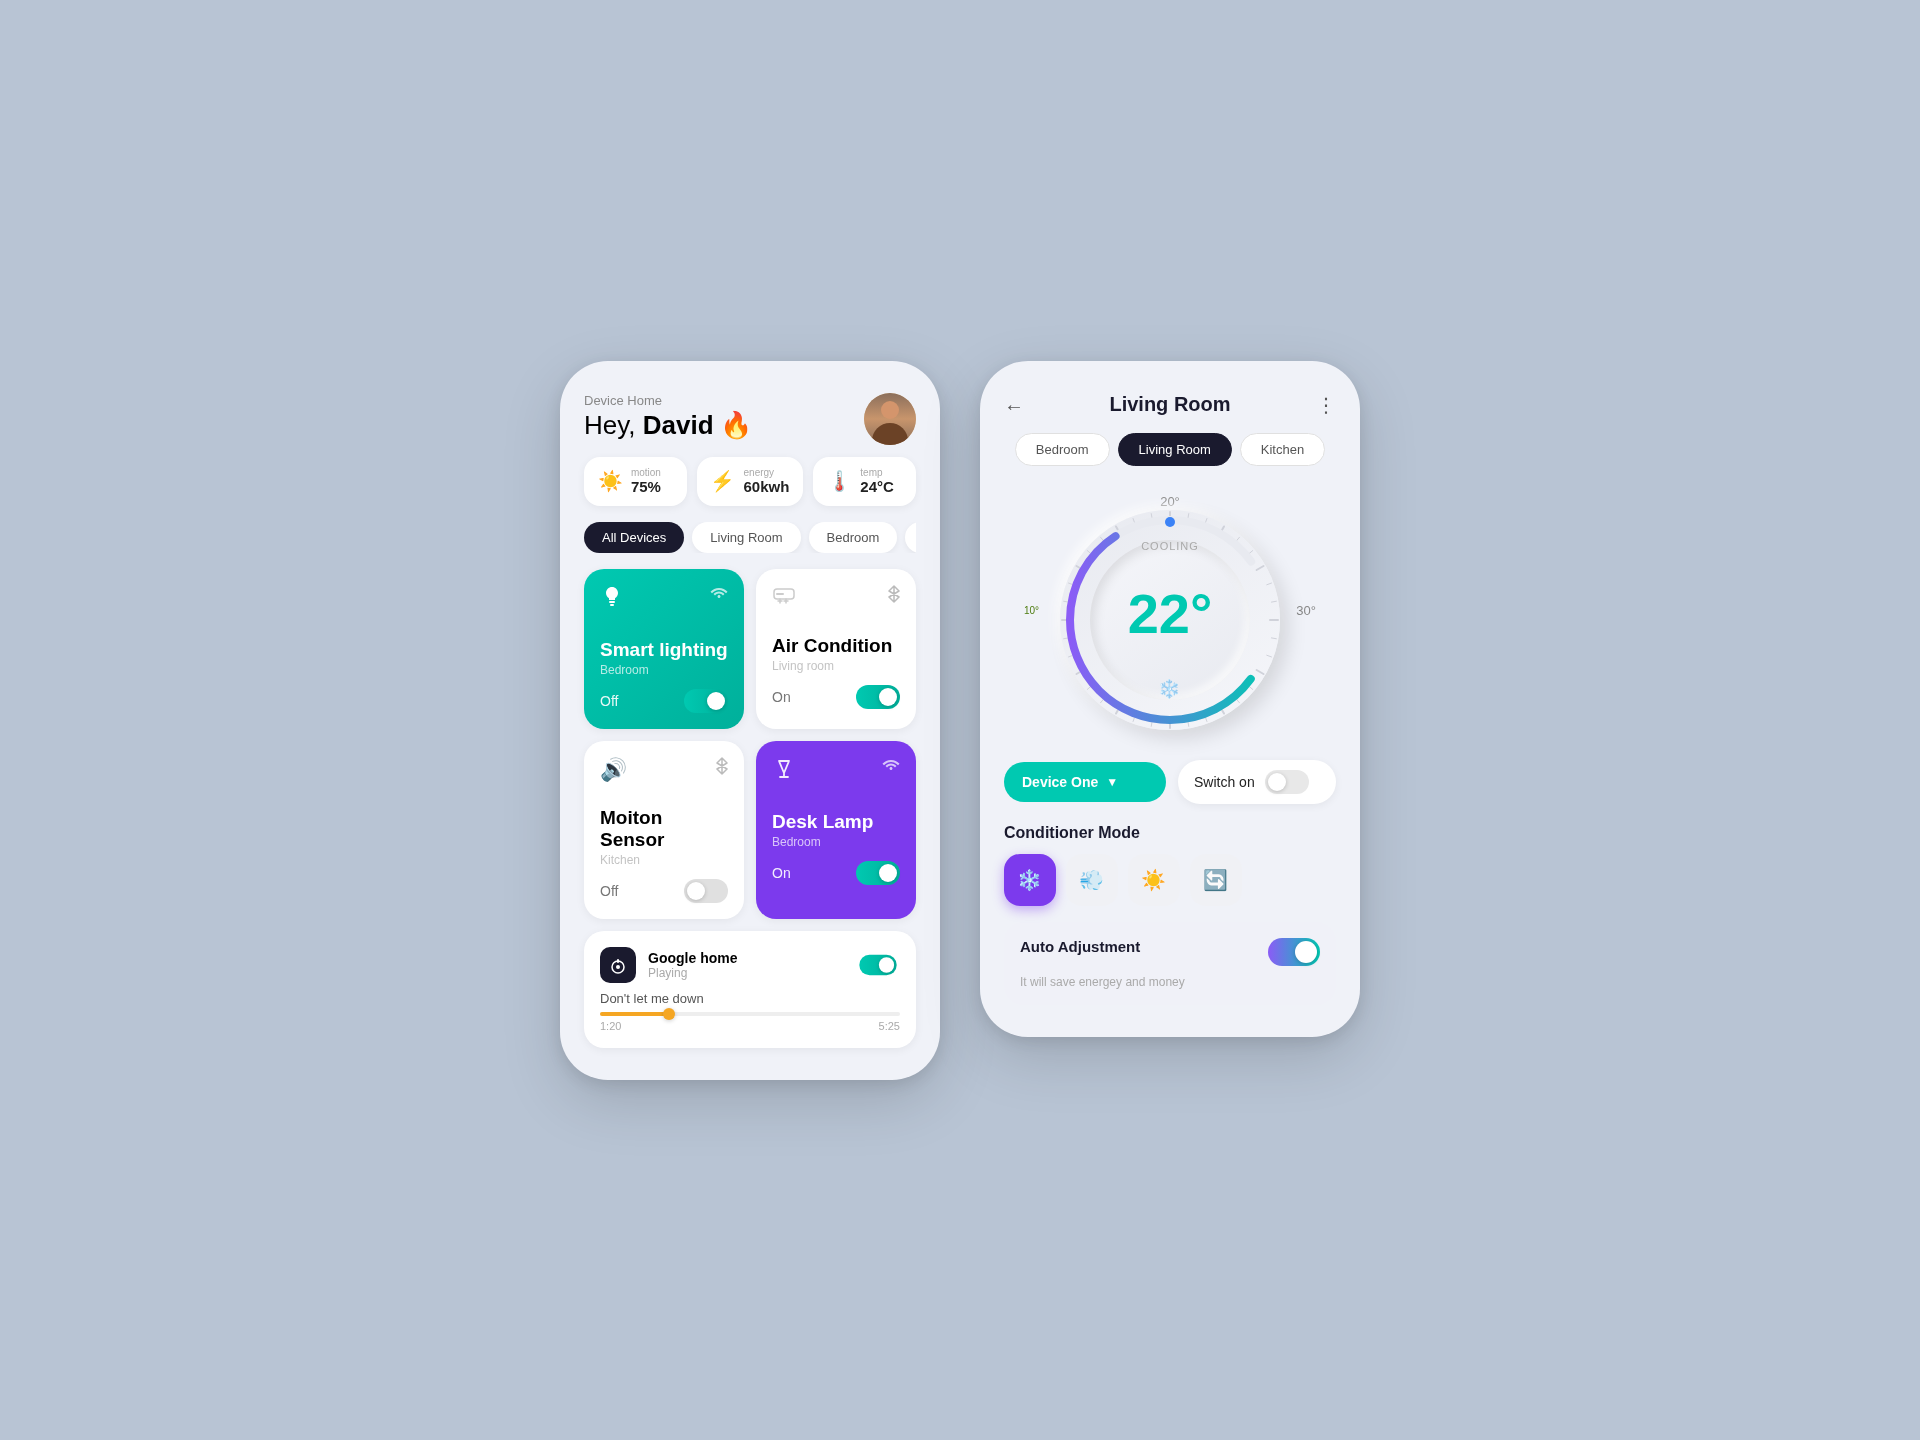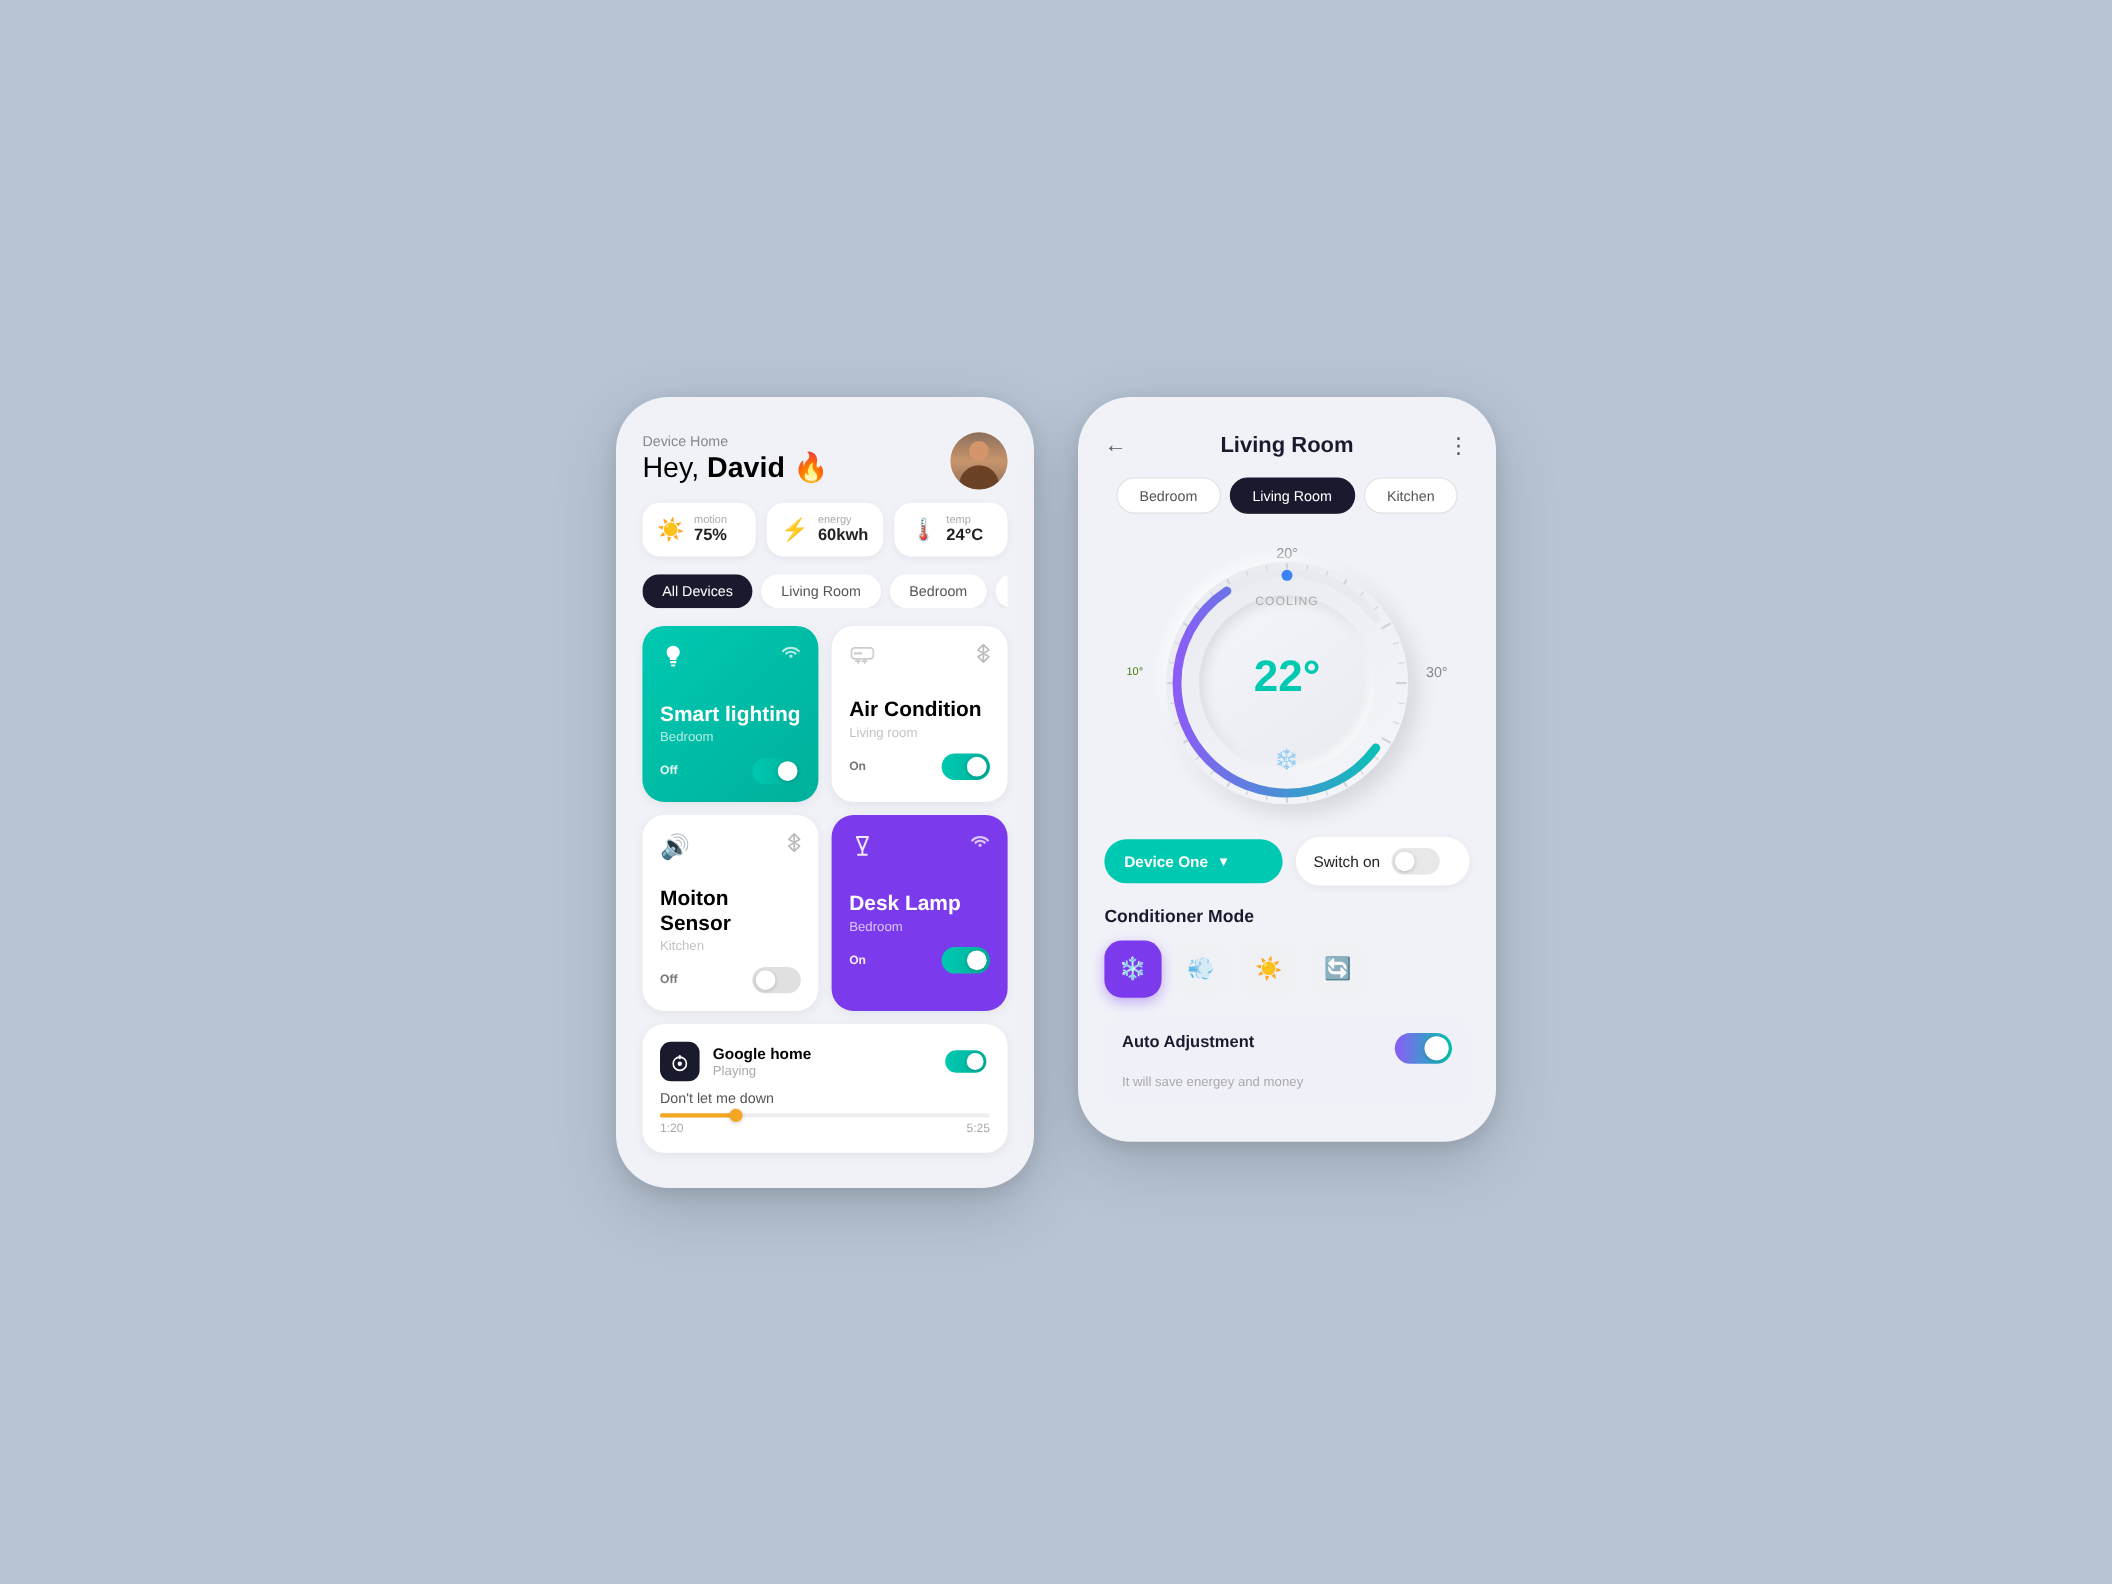--- a/index.html
+++ b/index.html
@@ -186,22 +186,22 @@
       font-size: 12px;
       opacity: 0.7;
       margin-bottom: 12px;
     }
     .card-bottom {
       display: flex;
       justify-content: space-between;
       align-items: center;
     }
     .card-status {
-      font-size: 11px;
-      font-weight: 700;
+      font-size: 14px;
+      font-weight: 400;
       color: #777;
     }
     .card-status.white { color: rgba(255,255,255,0.9); }
 
     
     .toggle {
       width: 44px;
       height: 24px;
       border-radius: 12px;
       position: relative;
@@ -375,21 +375,21 @@
       justify-content: space-between;
       z-index: 1;
     }
     .cooling-label {
       font-size: 11px;
       color: #aaa;
       letter-spacing: 1px;
       margin-bottom: 4px;
     }
     .temp-value {
-      font-size: 40px;
+      font-size: 56px;
       font-weight: 700;
       color: #00c9b1;
       line-height: 1;
     }
     .snowflake-icon {
       font-size: 18px;
       color: #f5a623;
       margin-top: 6px;
     }
 

